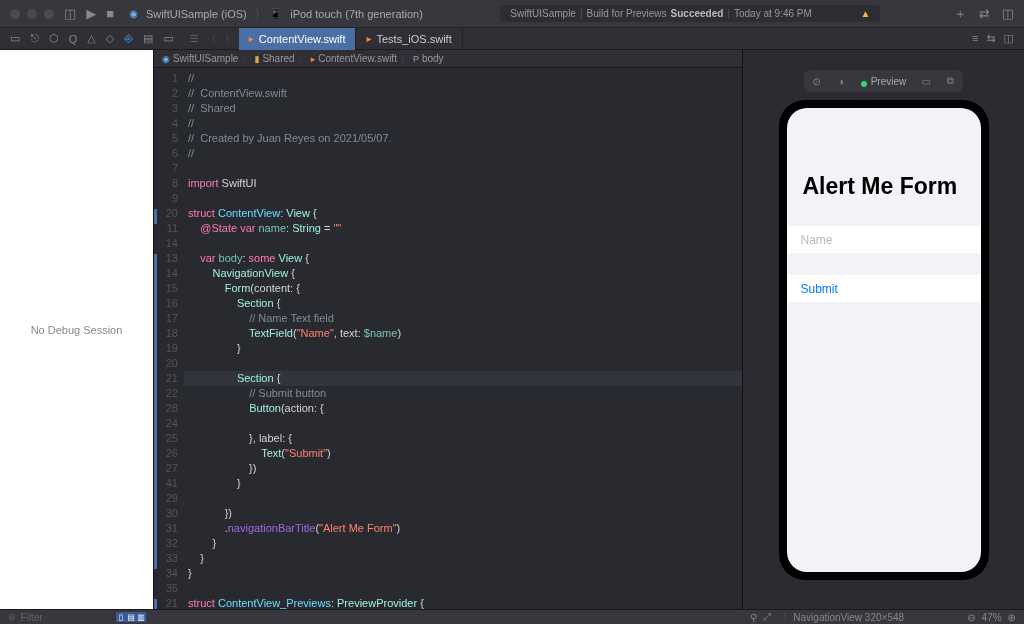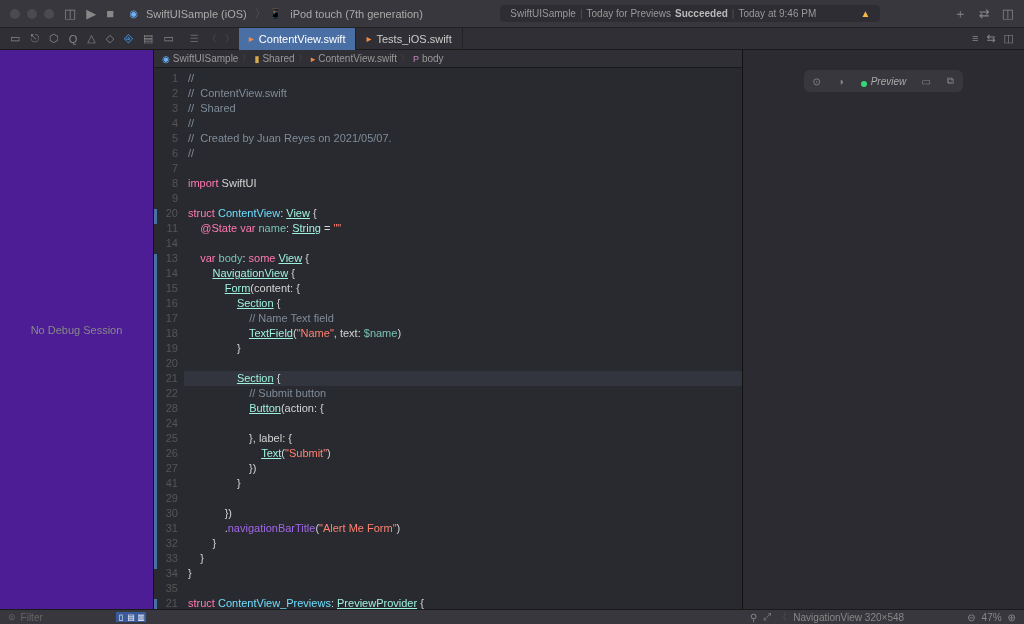--- a/index.html
+++ b/index.html
@@ -26,50 +26,50 @@
 .tabs { display: flex; margin-left: 12px; align-items: stretch; height: 22px; }
 .chev { color: #666; padding: 0 4px; align-self: center; font-size: 10px; }
 .tab { padding: 0 10px; display: flex; align-items: center; font-size: 11px; color: #ccc; gap: 5px; border-right: 1px solid #222; }
 .tab.active { background: #4a6fa5; color: #fff; }
 .tab-icon { color: #f58b42; font-size: 10px; }
 .tb2-spacer { flex: 1; }
 .tb2-right { display: flex; gap: 8px; color: #888; font-size: 11px; }
 
 .main { display: flex; height: calc(100% - 28px - 22px - 15px); }
 
-.debug { width: 154px; background: #4c1d95; border-right: 1px solid #111; display: flex; align-items: center; justify-content: center; color: #888; font-size: 11px; position: relative; }
+.debug { width: 154px; background: #ffffff; border-right: 1px solid #111; display: flex; align-items: center; justify-content: center; color: #888; font-size: 11px; position: relative; }
 
 .editor { flex: 1; background: #292a30; display: flex; flex-direction: column; min-width: 0; }
 .crumb { height: 18px; background: #2f2f35; display: flex; align-items: center; font-size: 10px; color: #999; padding: 0 8px; gap: 3px; border-bottom: 1px solid #1a1a1a;}
 .crumb span.sep { color: #555; }
 .crumb .bicon { color: #6cb1f5; font-size: 9px; }
 .crumb .oicon { color: #f58b42; font-size: 9px; }
 .crumb .yicon { color: #d6a94a; font-size: 9px;}
 .crumb .picon { color: #c586c0; font-size: 9px;}
 .code { flex: 1; font-family: "SF Mono", Menlo, monospace; font-size: 11px; line-height: 15px; display: flex; overflow: auto; padding-top: 3px;}
 .gutter { width: 30px; text-align: right; color: #555; padding-right: 6px; user-select: none; position: relative;}
 .ribbon { position: absolute; left: 0; width: 3px; background: #4a6fa5; }
 .rib1 { top: calc(9*15px + 3px); height: calc(1*15px); } 
 .rib2 { top: calc(12*15px + 3px); height: calc(21*15px); } 
 .rib3 { top: calc(35*15px + 3px); height: calc(5*15px); } 
 .lines { flex:1; white-space: pre; color: #d4d4d4; }
 .lines div { padding-left: 4px; height: 15px;}
 .lines .hl { background: #33353e; }
 .c-com { color: #7f8c98; }
 .c-key { color: #ff7ab2; }
-.c-type { color: #9ef1dd; text-decoration: underline; }
+.c-type { color: #9ef1dd; }
 .c-str { color: #ff8170; }
 .c-prop { color: #78c2b3; }
 .c-func { color: #a167e6; }
 .c-name { color: #6bdfff; }
 
 .preview { width: 282px; background: #2b2b31; border-left: 1px solid #111; display: flex; flex-direction: column; align-items: center; position: relative; }
 .pv-controls { margin-top: 20px; display: flex; align-items: center; gap: 6px; background: #37373d; border-radius: 6px; padding: 2px 4px; font-size: 10px; color: #aaa; }
 .pv-btn { width: 18px; height: 18px; display: flex; align-items: center; justify-content: center; color: #888; border-radius: 3px;}
-.pv-live { display: flex; align-items: flex-end; gap: 4px; padding: 0 5px; font-style: italic;}
+.pv-live { display: flex; align-items: flex-end; gap: 4px; padding: 0 5px;}
 .pv-live .led { width: 6px; height: 6px; border-radius: 50%; background: #37d67a; }
 .phone { margin-top: 8px; width: 210px; height: 480px; background: #000; border-radius: 26px; padding: 8px; }
 .screen { width: 100%; height: 100%; background: #000; border-radius: 20px; display: flex; flex-direction: column; overflow: hidden; }
 .notch { height: 55px; background: #f2f2f7; }
 .header { background: #f2f2f7; color: #000; font-size: 23px; font-weight: 700; padding: 10px 16px 8px; }
 .form-bg { flex: 1; background: #f2f2f7; padding-top: 18px;}
 .cell-group { background: #fff; }
 .cell { height: 27px; display: flex; align-items: center; padding: 0 14px; font-size: 12px; border-bottom: 0.5px solid #e0e0e0;}
 .cell:last-child { border-bottom: none;}
 .placeholder { color: #b8b8be; }
@@ -103,21 +103,21 @@
     <span class="scheme-icon">◉</span>
     <span class="scheme-part">SwiftUISample (iOS)</span>
     <span style="color:#666">〉</span>
     <span class="scheme-icon">📱</span>
     <span class="scheme-part">iPod touch (7th generation)</span>
   </div>
   <div class="tb-spacer">
     <div class="status">
       <span>SwiftUISample</span>
       <span style="color:#555">|</span>
-      <span>Today for Previews</span>
+      <span>Build for Previews</span>
       <b>Succeeded</b>
       <span style="color:#555">|</span>
       <span>Today at 9:46 PM</span>
       <span class="warn">▲</span>
     </div>
   </div>
   <div class="tb-right">
     <span class="tb-icon">＋</span>
     <span class="tb-icon">⇄</span>
     <span class="tb-icon">◫</span>
@@ -226,20 +226,39 @@
     <div class="pv-controls">
       <div class="pv-btn">⊙</div>
       <div class="pv-btn">◑</div>
       <div class="pv-live">
         <span class="led"></span>
         <span>Preview</span>
       </div>
       <div class="pv-btn">▭</div>
       <div class="pv-btn">⧉</div>
     </div>
+    <div class="phone">
+      <div class="screen">
+        <div class="notch"></div>
+        <div class="header">Alert Me Form</div>
+        <div class="form-bg">
+          <div class="cell-group">
+            <div class="cell">
+              <span class="placeholder">Name</span>
+            </div>
+          </div>
+          <div class="gap"></div>
+          <div class="cell-group">
+            <div class="cell">
+              <span class="link">Submit</span>
+            </div>
+          </div>
+        </div>
+      </div>
+    </div>
   </div>
 </div>
 
 <div class="bottom">
   <div class="bot-left">
     <span class="fi">⊚</span>
     <span style="color:#666">Filter</span>
     <div class="sq">
         <span>▯</span>
         <span>▤</span>

